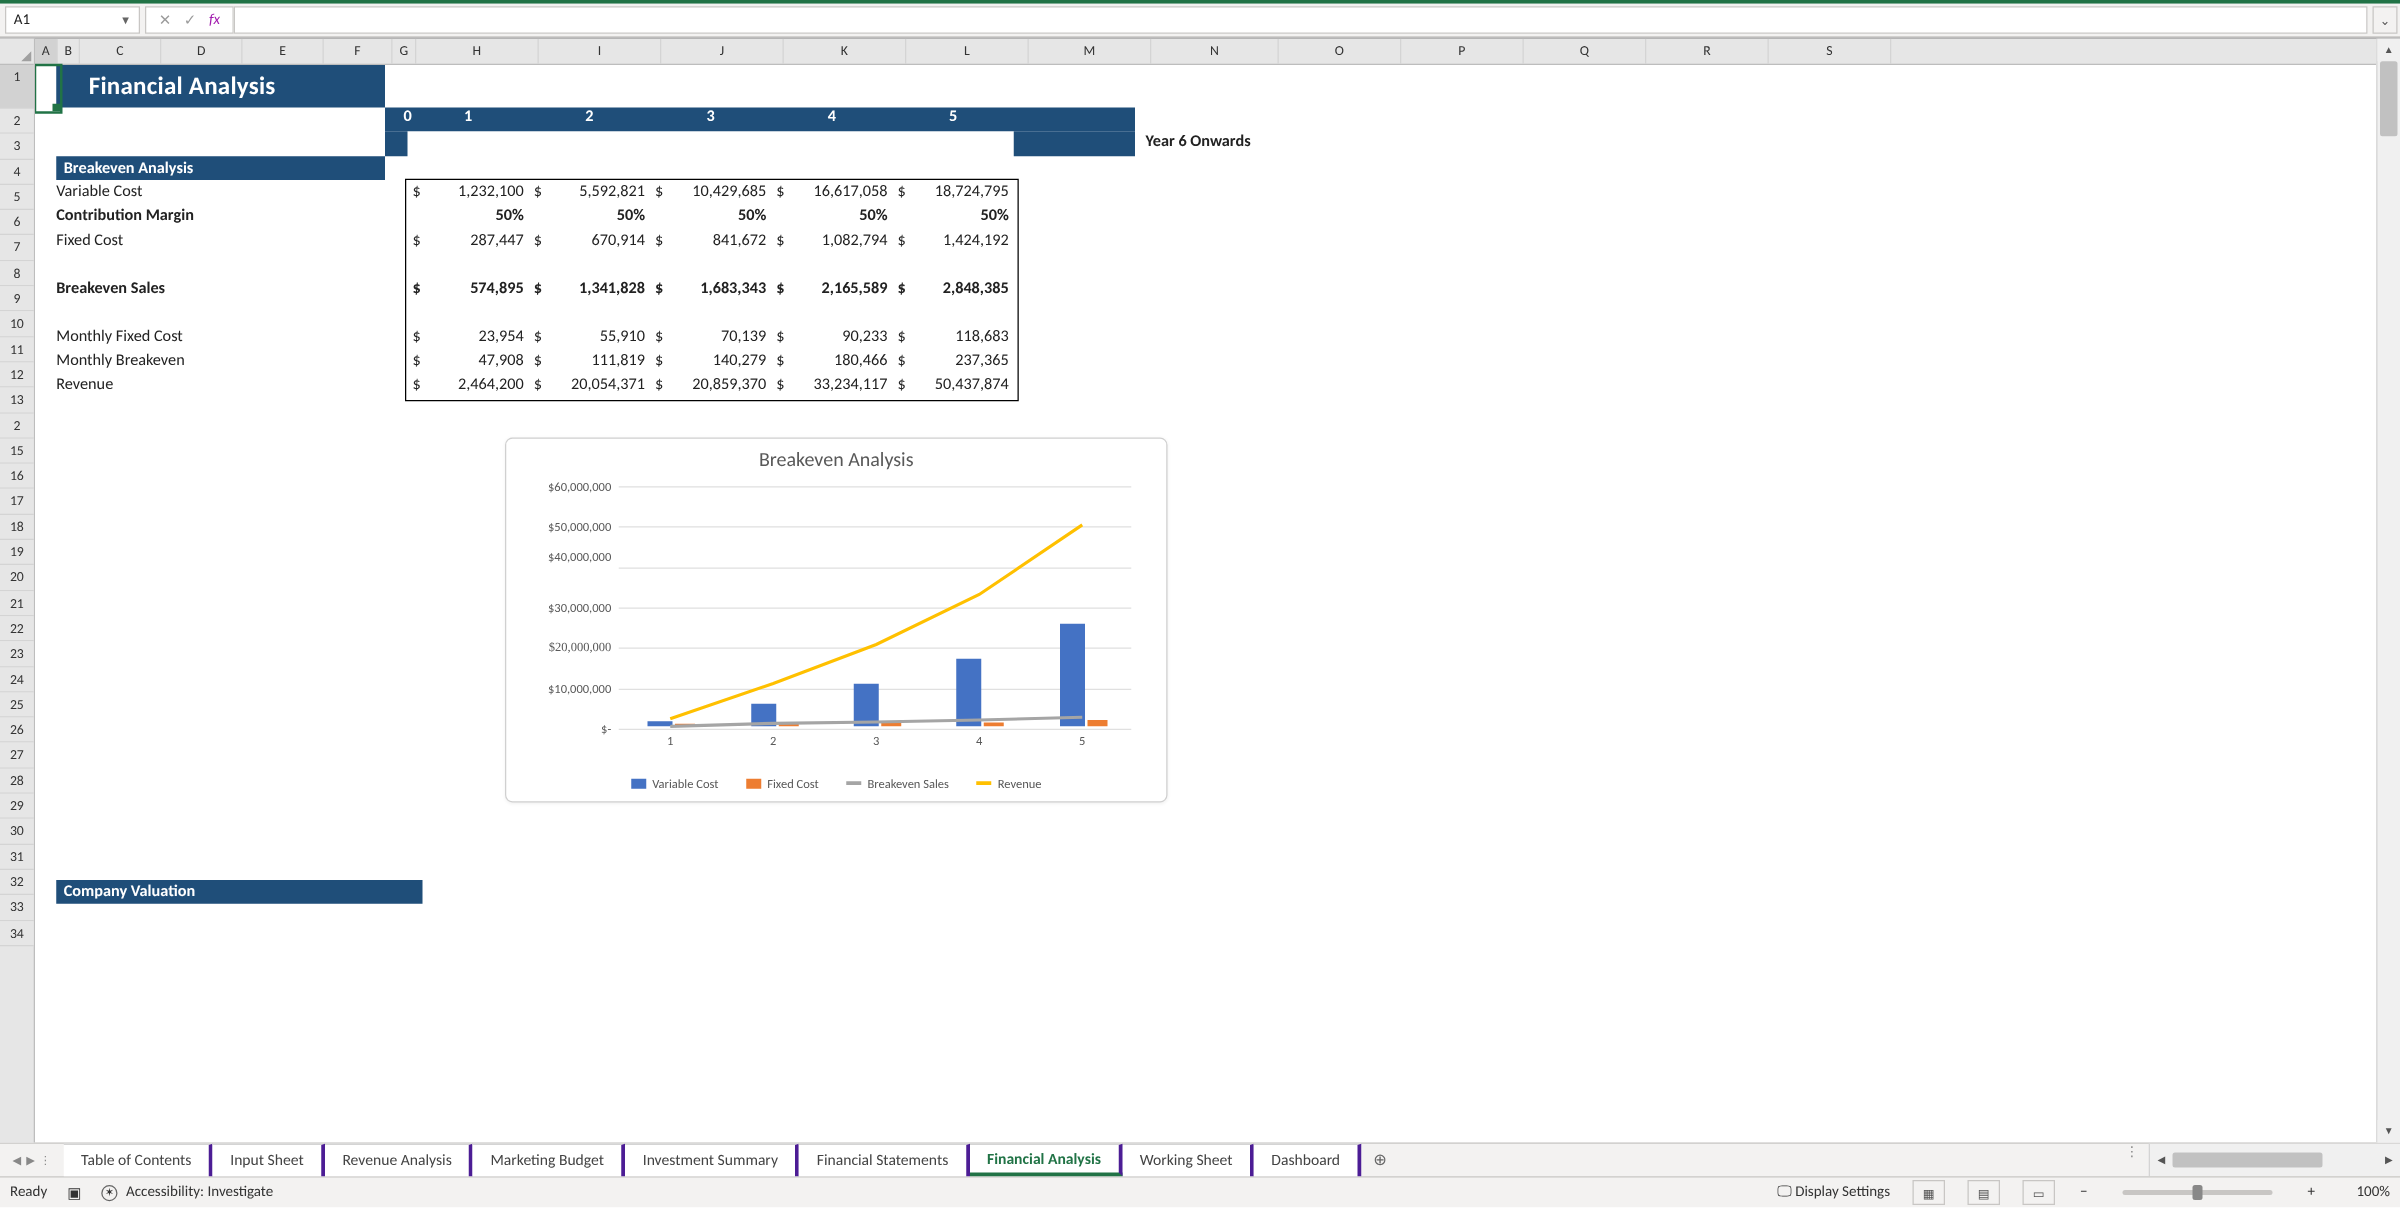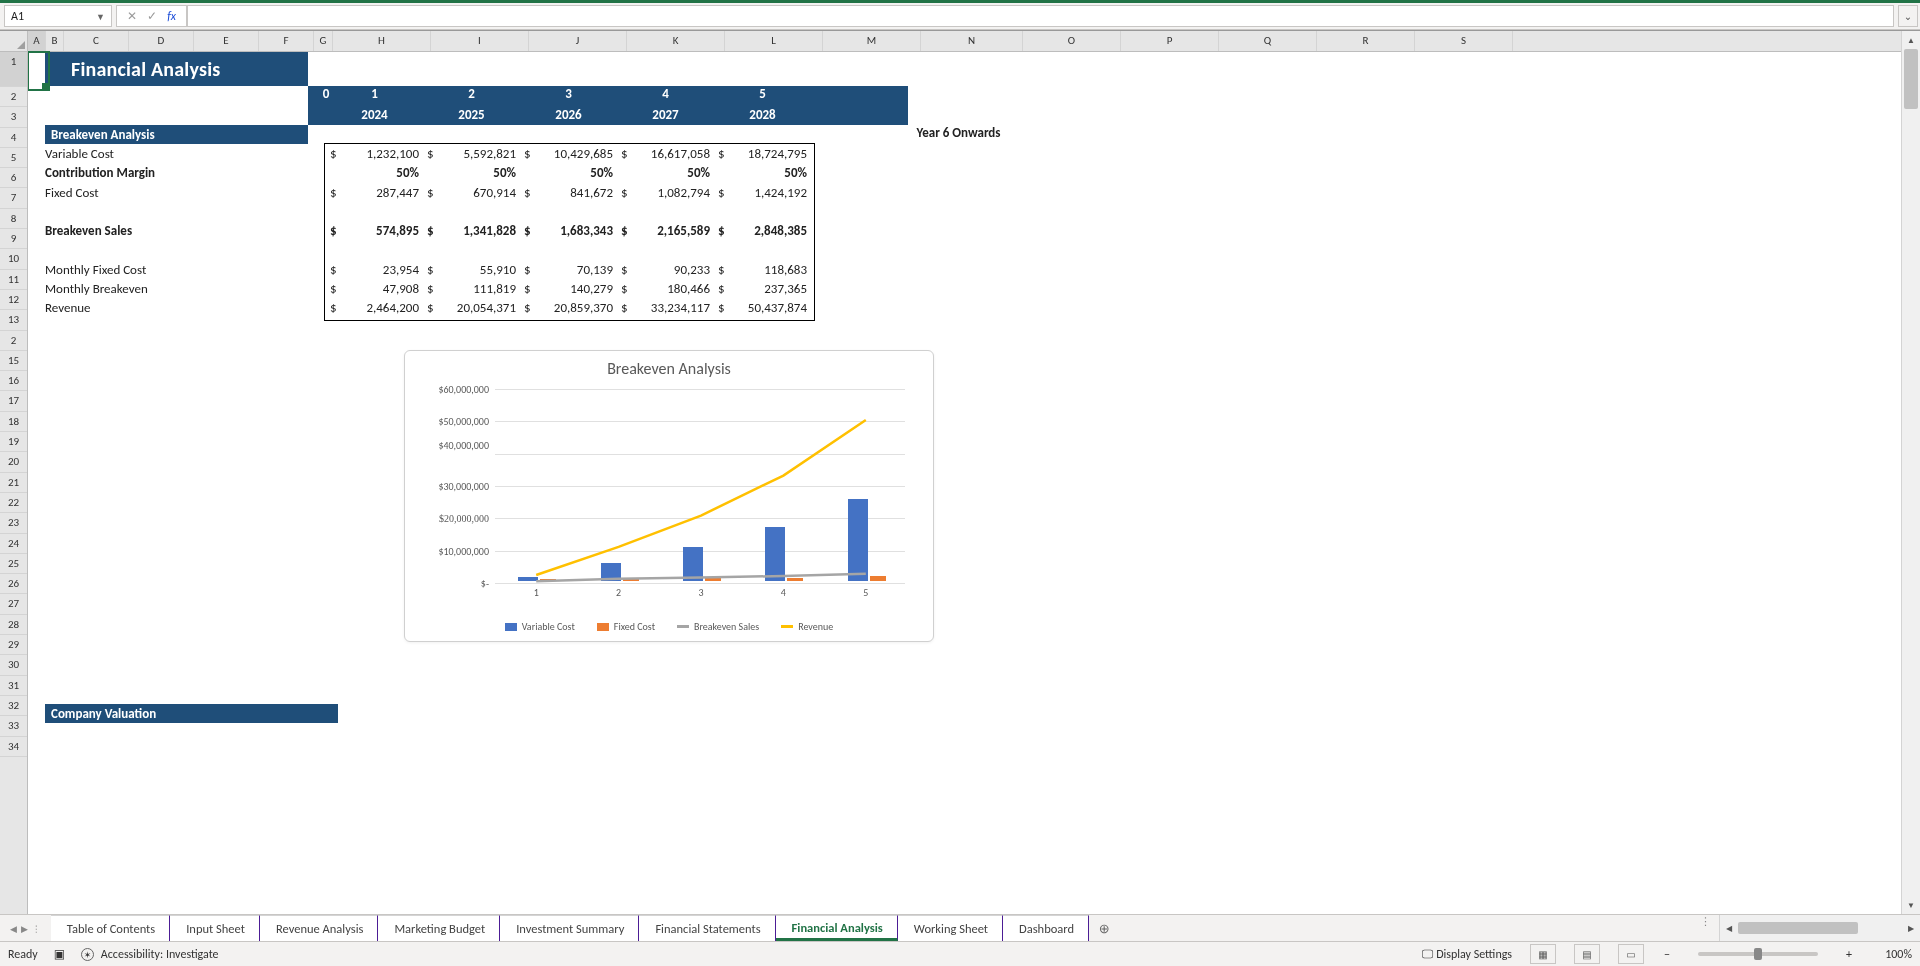--- a/index.html
+++ b/index.html
@@ -49,21 +49,21 @@
     align-items: center;
     gap: 10px;
     padding: 0 10px;
     color: #9b9b9b;
     border: 1px solid #c8c6c4;
     background: #fff;
     margin: 2px 0;
     font-size: 12px;
   }
   .fx-btns span { cursor: default; }
-  .fx-btns .fx { font-style: italic; color: #1d4ed8; }
+  .fx-btns .fx { font-style: italic; color: #a21caf; }
   .formula-input {
     flex: 1;
     border: 1px solid #c8c6c4;
     background: #fff;
     margin: 2px 4px 2px 0;
     display: flex;
     align-items: center;
     padding: 0 4px;
   }
   .formula-chev {
@@ -206,21 +206,21 @@
     padding: 0 14px;
     display: flex;
     align-items: center;
     font-size: 12.5px;
     color: #444;
     border-right: 1px solid #d4d4d4;
     background: #fff;
     border-top: 1px solid #d4d4d4;
     position: relative;
   }
-  .tab.sep { border-right: 1px solid #4c1d95; padding-left: 16px; }
+  .tab.sep { border-right: 3px solid #4c1d95; }
   .tab.active {
     color: #217346;
     font-weight: bold;
     border-bottom: 3px solid #217346;
     background: #fff;
     z-index: 2;
   }
   .tab-add {
     width: 30px; display: flex; align-items: center; justify-content: center;
     color: #666; font-size: 13px;
@@ -419,30 +419,23 @@
             <div class="title-bar">Financial Analysis</div>
           </div>
           <div style="position: absolute; left: 280px; top: 34px; height: 19.3px; display: flex; background: rgb(31, 78, 121); color: rgb(255, 255, 255); font-weight: bold; width: 600px;">
             <div style="position: absolute; left: -2px; width: 40px; text-align: center;">0</div>
             <div style="position: absolute; left: 18px; width: 97px; text-align: center;">1</div>
             <div style="position: absolute; left: 115px; width: 97px; text-align: center;">2</div>
             <div style="position: absolute; left: 212px; width: 97px; text-align: center;">3</div>
             <div style="position: absolute; left: 309px; width: 97px; text-align: center;">4</div>
             <div style="position: absolute; left: 406px; width: 97px; text-align: center;">5</div>
           </div>
-          <div style="position: absolute; left: 298px; top: 53.3px; height: 19.3px; display: flex; background: rgb(31, 78, 121); color: rgb(255, 255, 255); font-weight: bold; width: 485px;">
-            <div style="width: 97px; text-align: center; line-height: 19.3px;">2024</div>
-            <div style="width: 97px; text-align: center; line-height: 19.3px;">2025</div>
-            <div style="width: 97px; text-align: center; line-height: 19.3px;">2026</div>
-            <div style="width: 97px; text-align: center; line-height: 19.3px;">2027</div>
-            <div style="width: 97px; text-align: center; line-height: 19.3px;">2028</div>
-          </div>
           <div style="position: absolute; left: 280px; top: 53.3px; width: 18px; height: 19.3px; background: rgb(31, 78, 121);"></div>
           <div style="position: absolute; left: 783px; top: 53.3px; width: 97px; height: 19.3px; background: rgb(31, 78, 121);"></div>
-          <div style="position: absolute; left: 880px; top: 71px; width: 101px; height: 19.3px;">
+          <div style="position: absolute; left: 880px; top: 52px; width: 101px; height: 19.3px;">
             <div style="font-weight:bold;text-align:center;line-height:19.3px;">Year 6 Onwards</div>
           </div>
           <div style="position: absolute; left: 17px; top: 72.6px; width: 263px; height: 19.3px;">
             <div class="hdr-blue-left" style="line-height:19.3px;">Breakeven Analysis</div>
           </div>
           <div style="position: absolute; left: 17px; top: 91.9px; width: 263px; height: 19.3px;">
             <div style="line-height:19.3px;">Variable Cost</div>
           </div>
           <div style="position: absolute; left: 17px; top: 111.2px; width: 263px; height: 19.3px;">
             <div style="line-height:19.3px;font-weight:bold;">Contribution Margin</div>

